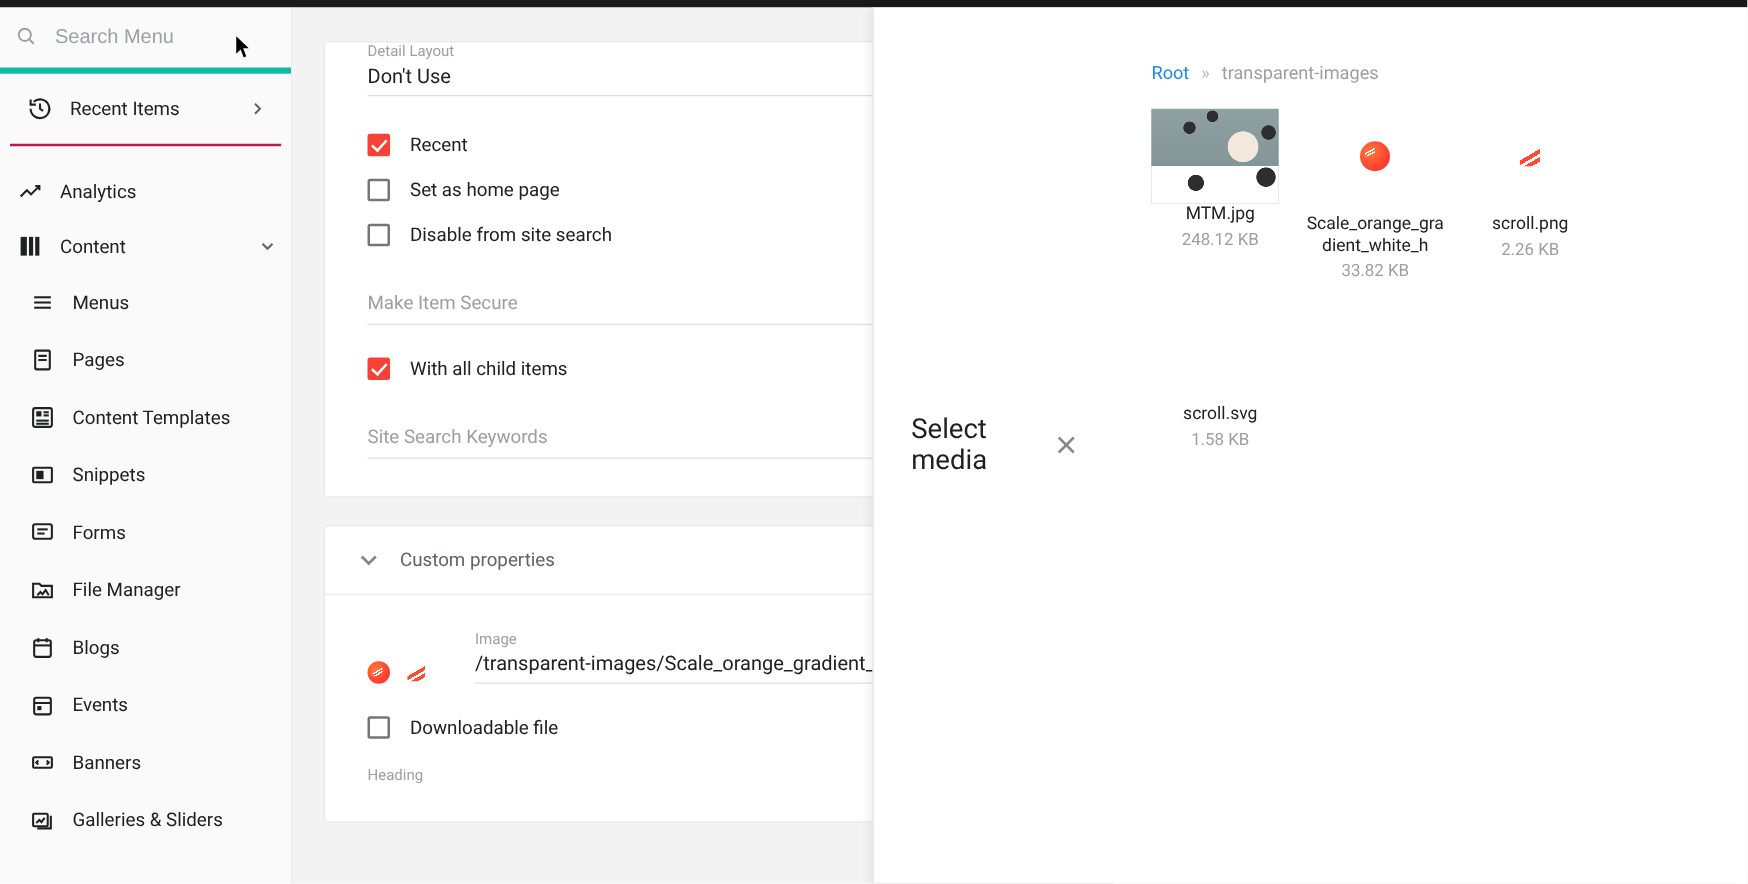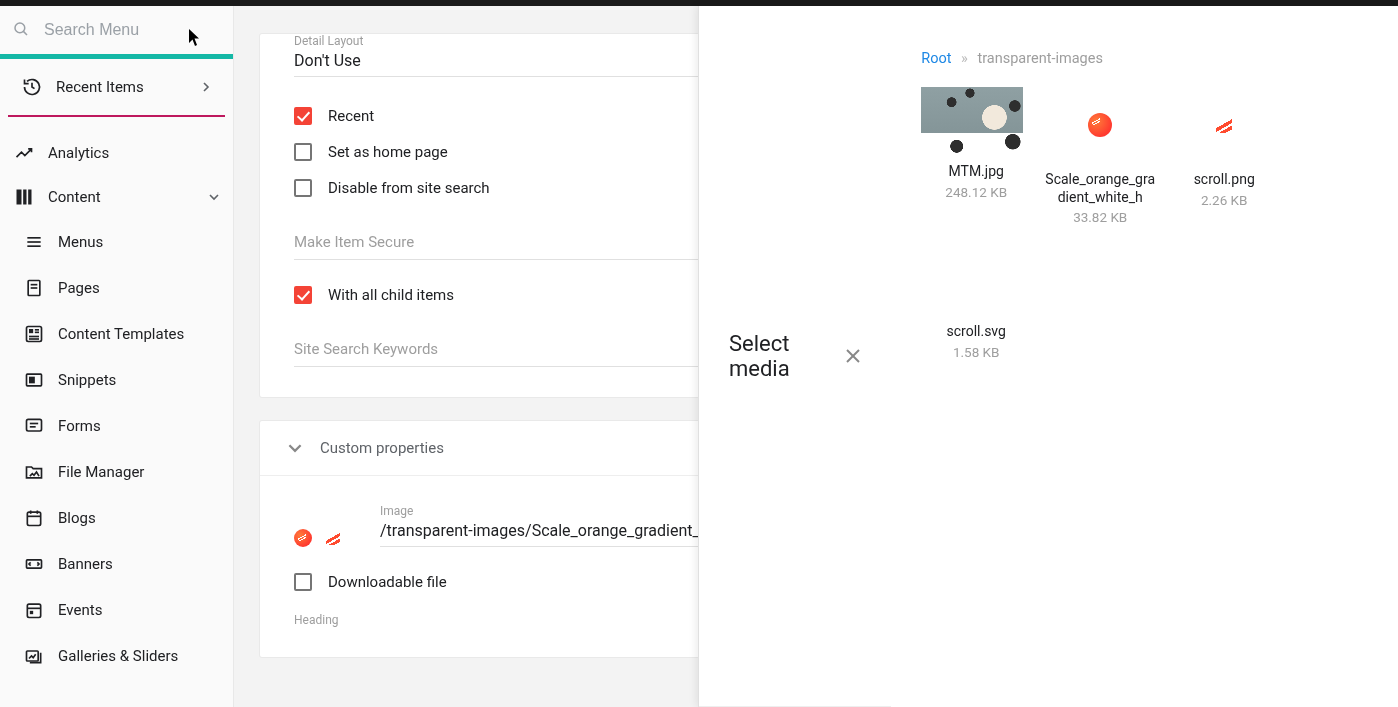--- a/index.html
+++ b/index.html
@@ -310,32 +310,32 @@
         <svg class="icon" viewBox="0 0 24 24">
             <rect x="4" y="5" width="16" height="16" rx="2" fill="none" stroke="currentColor" stroke-width="2"></rect>
             <line x1="4" y1="10" x2="20" y2="10" stroke="currentColor" stroke-width="2"></line>
             <line x1="8" y1="3" x2="8" y2="7" stroke="currentColor" stroke-width="2"></line>
             <line x1="16" y1="3" x2="16" y2="7" stroke="currentColor" stroke-width="2"></line>
           </svg>
         <span>Blogs</span>
       </div>
       <div class="submenu-item">
         <svg class="icon" viewBox="0 0 24 24">
-            <rect x="3" y="7" width="18" height="10" rx="1" fill="none" stroke="currentColor" stroke-width="2"></rect>
-            <path d="M8 10l-2 2 2 2M16 10l2 2-2 2" fill="none" stroke="currentColor" stroke-width="2"></path>
-          </svg>
-        <span>Banners</span>
-      </div>
-      <div class="submenu-item">
-        <svg class="icon" viewBox="0 0 24 24">
             <rect x="4" y="5" width="16" height="16" rx="2" fill="none" stroke="currentColor" stroke-width="2"></rect>
             <line x1="4" y1="10" x2="20" y2="10" stroke="currentColor" stroke-width="2"></line>
             <rect x="7" y="13" width="4" height="4" fill="currentColor"></rect>
           </svg>
         <span>Events</span>
+      </div>
+      <div class="submenu-item">
+        <svg class="icon" viewBox="0 0 24 24">
+            <rect x="3" y="7" width="18" height="10" rx="1" fill="none" stroke="currentColor" stroke-width="2"></rect>
+            <path d="M8 10l-2 2 2 2M16 10l2 2-2 2" fill="none" stroke="currentColor" stroke-width="2"></path>
+          </svg>
+        <span>Banners</span>
       </div>
       <div class="submenu-item">
         <svg class="icon" viewBox="0 0 24 24">
             <rect x="3" y="6" width="14" height="12" rx="1" fill="none" stroke="currentColor" stroke-width="2"></rect>
             <path d="M20 8v12H7" fill="none" stroke="currentColor" stroke-width="2"></path>
             <path d="M6 15l3-3 2 2 3-4" fill="none" stroke="currentColor" stroke-width="2"></path>
           </svg>
         <span>Galleries &amp; Sliders</span>
       </div>
     </div>

